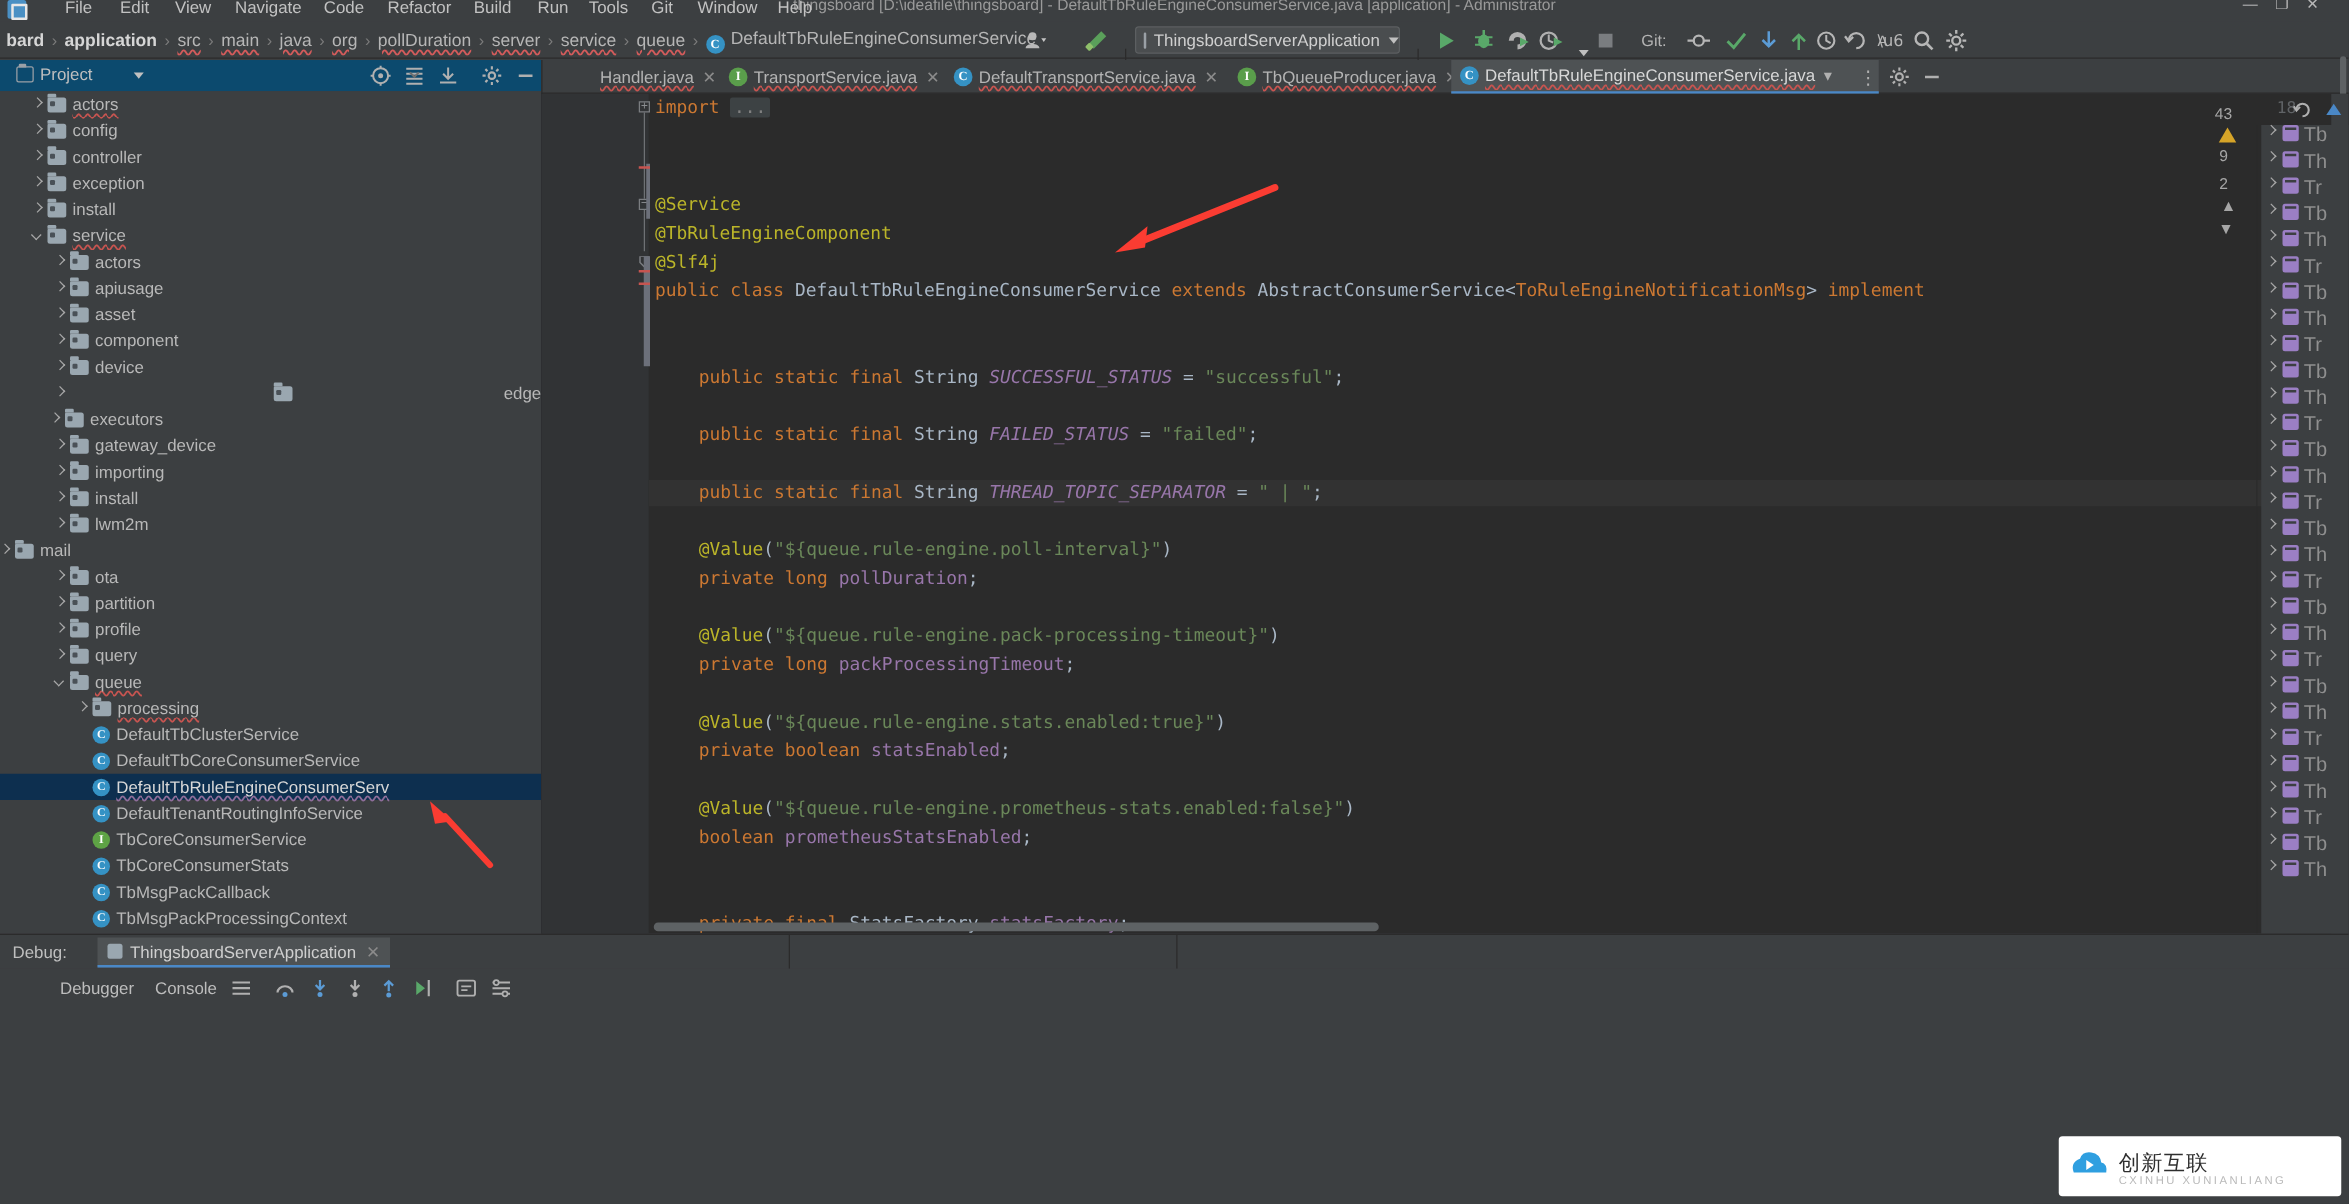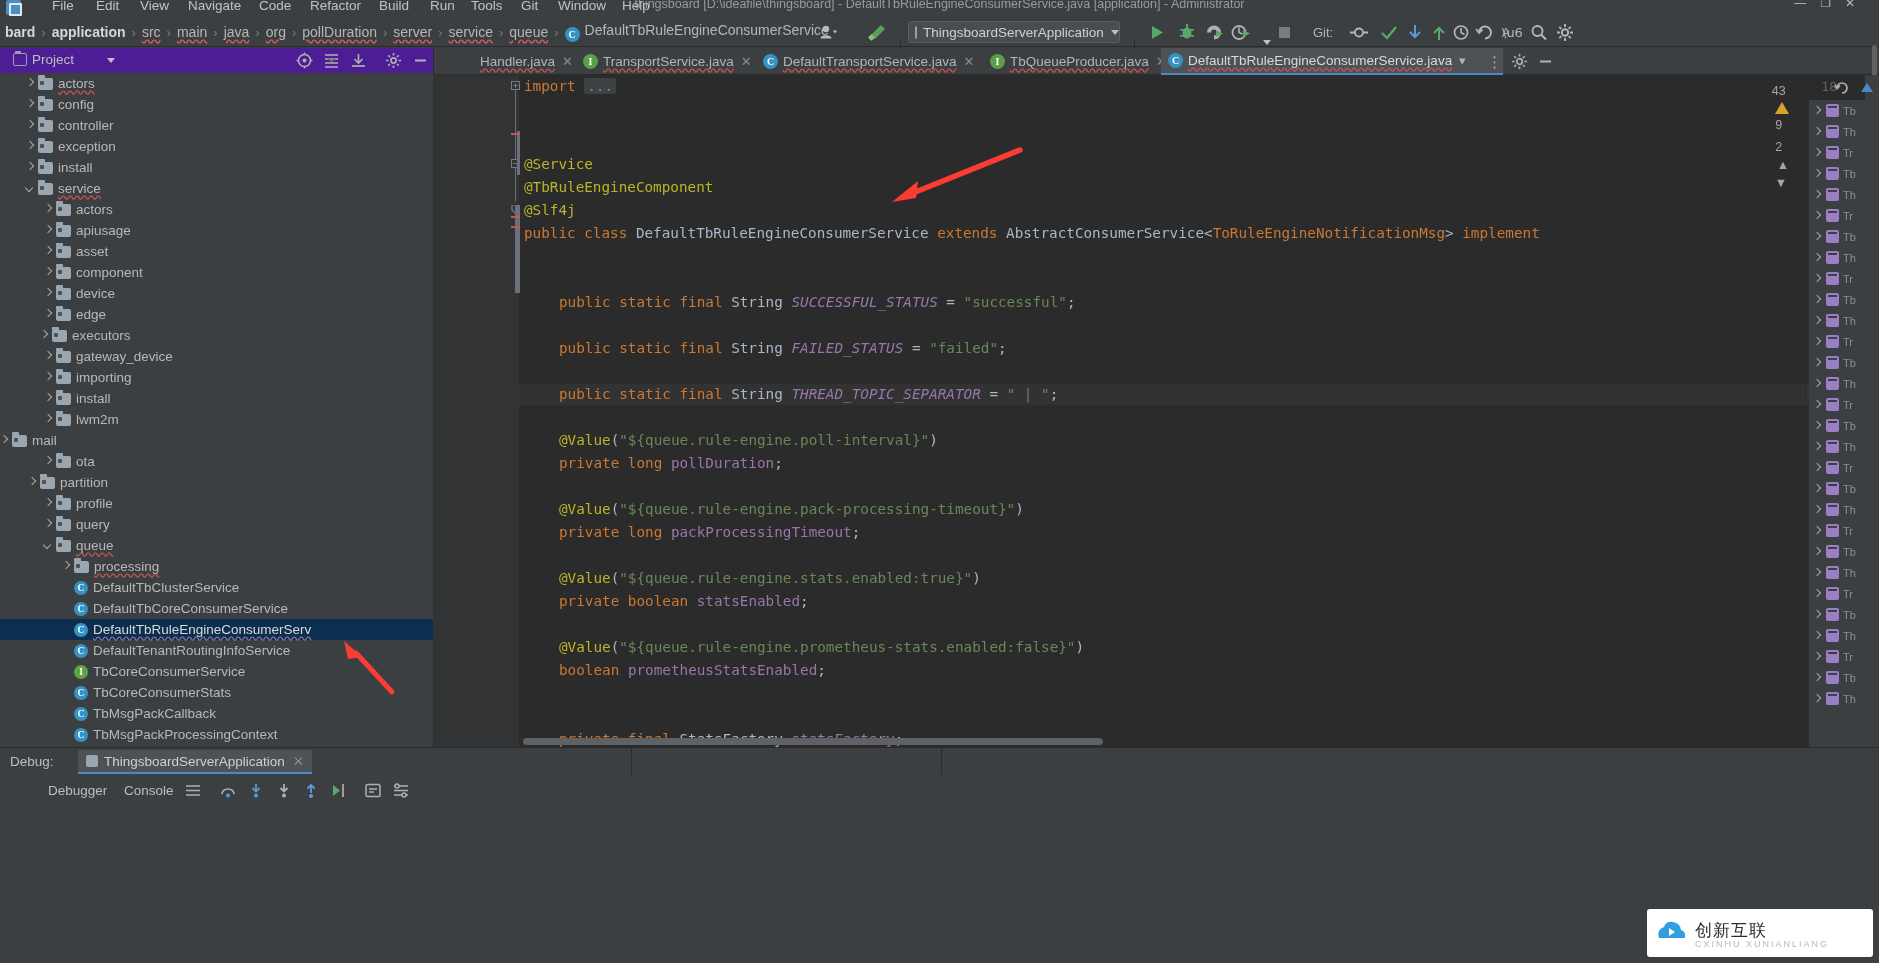--- a/index.html
+++ b/index.html
@@ -83,21 +83,21 @@
     width: 13px; height: 13px; border: 1.6px solid #9aa0a6; border-radius: 2px;
     margin-right: 6px; display:inline-block;
   }
   .caret { width:0;height:0;border-left:4px solid transparent;border-right:4px solid transparent;
            border-top:5px solid #c0c0c0; display:inline-block; margin-left:7px; }
   .git-lbl { position: absolute; top: 8px; font-size: 13px; color: #b4b4b4; }
 
   
   .projhdr {
     position: absolute; top: 48px; left: 0; width: 433px; height: 25px;
-    background: #4c1d95;
+    background: #0c4a6e;
   }
   .projhdr .lbl { position: absolute; left: 32px; top: 4px; font-size: 13.5px; color: #bfbfbf; }
   .projhdr .pic { position: absolute; left: 13px; top: 5px; width: 14px; height: 13px;
                   border: 1.6px solid #9aa0a6; border-radius: 2px; }
   .projhdr .pic:before { content:''; position:absolute; left:1px; top:-3px; width:6px;height:3px;
                   background:#9aa0a6; border-radius:1px 1px 0 0;}
   .phicon { position: absolute; top: 4px; width: 17px; height: 17px; cursor: pointer; }
 
   
   .tabbar {
@@ -235,22 +235,22 @@
   }
   .ic-err { width:12px;height:12px;border-radius:50%;background:#d9534f;display:inline-block; }
   .ic-warn { width:0;height:0;border-left:7px solid transparent;border-right:7px solid transparent;
              border-bottom:12px solid #d6a428; display:inline-block; }
 
   
   .rightpanel {
     position: absolute; top: 100px; right: 0; width: 70px; height: 647px;
     background: #3c3f41;
   }
-  .rrow { position: relative; height: 21px; display:flex; align-items:center;
-          font-size: 11px; color: #b0b0b0; }
+  .rrow { position: relative; height: 21px; display:flex; align-items:flex-start;
+          font-size: 16px; color: #b0b0b0; }
   .rarrow { width:9px;height:9px;position:relative;flex:none;margin-left:4px; }
   .rarrow:before {
     content:''; position:absolute; left:1px; top:1px; width:5px; height:5px;
     border-right: 1.6px solid #a8a8a8; border-top: 1.6px solid #a8a8a8;
     transform: rotate(45deg);
   }
   .mico { width:13px;height:13px;flex:none;margin:0 4px; position:relative;
           background:#9b7fc4; border-radius:2px; }
   .mico:after{ content:''; position:absolute;left:2px;top:2px;width:9px;height:2px;background:#3c3f41;}
 
@@ -549,21 +549,21 @@
       <div class="trow" style="padding-left: 44px;">
         <span class="arrow r"></span>
         <span class="folder"></span>
         <span class="tlabel">component</span>
       </div>
       <div class="trow" style="padding-left: 44px;">
         <span class="arrow r"></span>
         <span class="folder"></span>
         <span class="tlabel">device</span>
       </div>
-      <div class="trow" style="padding-left: 44px;">
+      <div class="trow" style="padding-left: 44px; justify-content: space-between;">
         <span class="arrow r"></span>
         <span class="folder"></span>
         <span class="tlabel">edge</span>
       </div>
       <div class="trow" style="padding-left: 40px;">
         <span class="arrow r"></span>
         <span class="folder"></span>
         <span class="tlabel">executors</span>
       </div>
       <div class="trow" style="padding-left: 44px;">
@@ -589,21 +589,21 @@
       <div class="trow" style="">
         <span class="arrow r"></span>
         <span class="folder"></span>
         <span class="tlabel">mail</span>
       </div>
       <div class="trow" style="padding-left: 44px;">
         <span class="arrow r"></span>
         <span class="folder"></span>
         <span class="tlabel">ota</span>
       </div>
-      <div class="trow" style="padding-left: 28px;">
+      <div class="trow" style="padding-left: 44px;">
         <span class="arrow r"></span>
         <span class="folder"></span>
         <span class="tlabel">partition</span>
       </div>
       <div class="trow" style="padding-left: 44px;">
         <span class="arrow r"></span>
         <span class="folder"></span>
         <span class="tlabel">profile</span>
       </div>
       <div class="trow" style="padding-left: 44px;">

